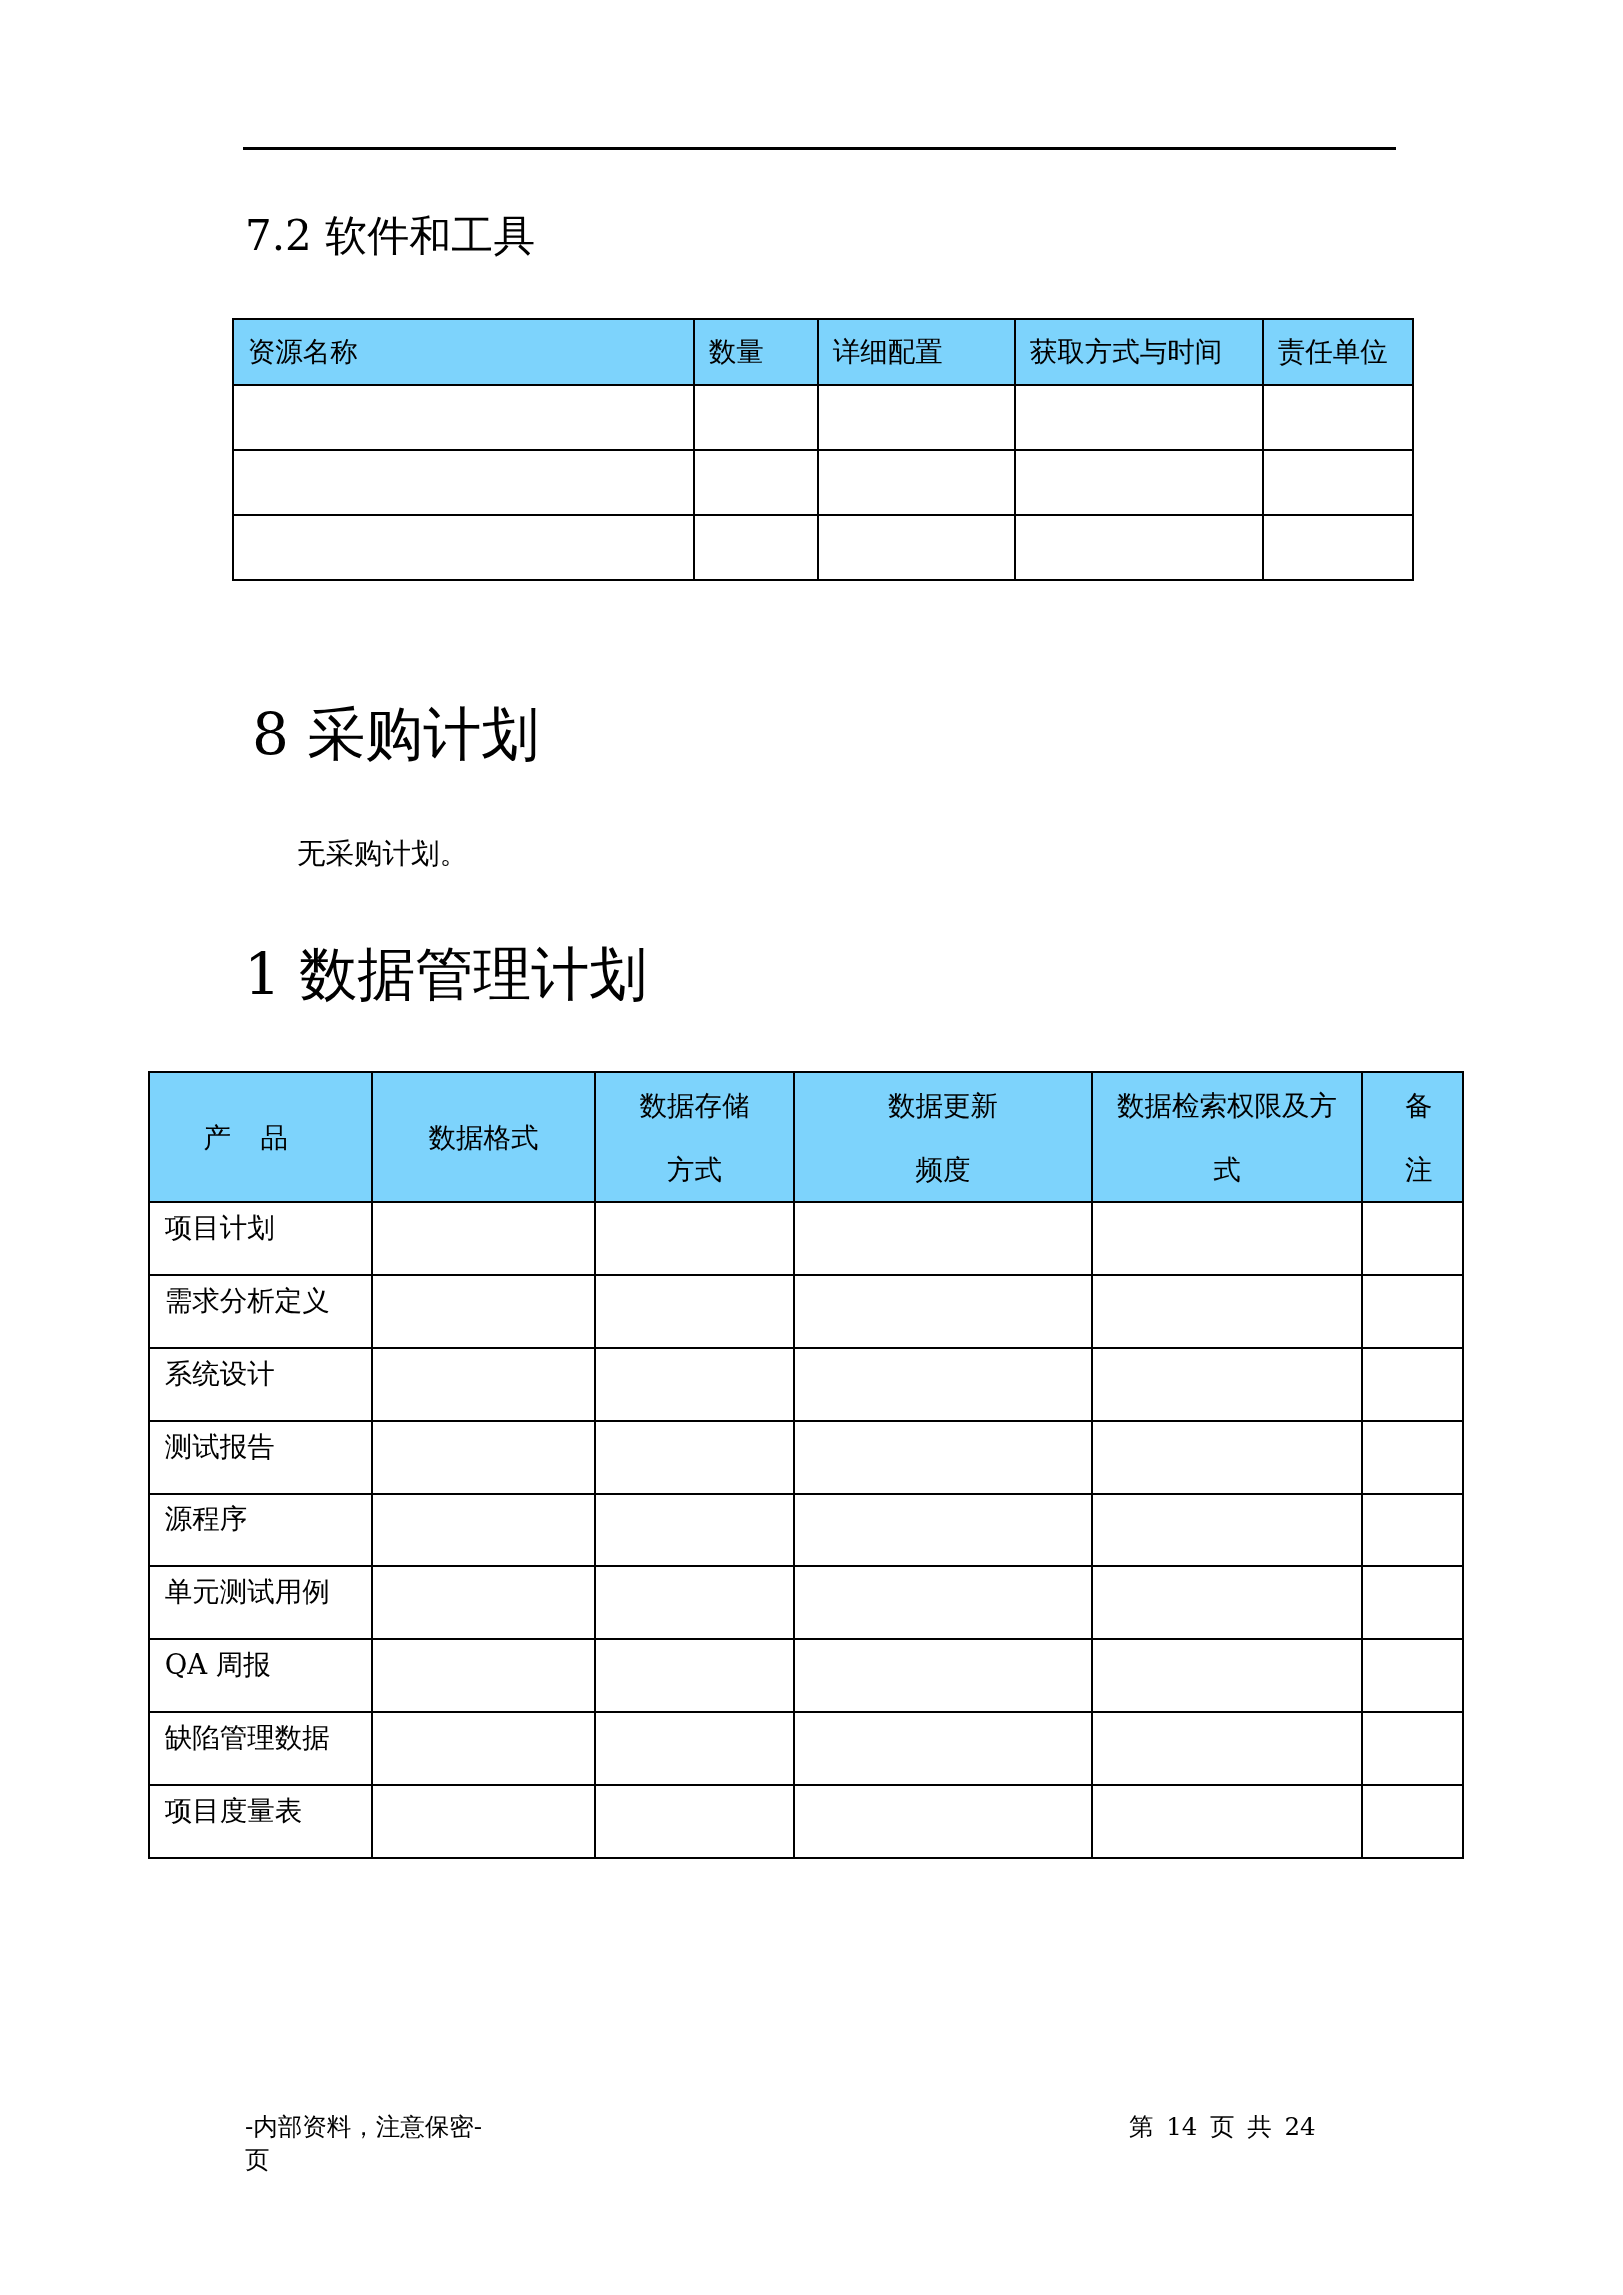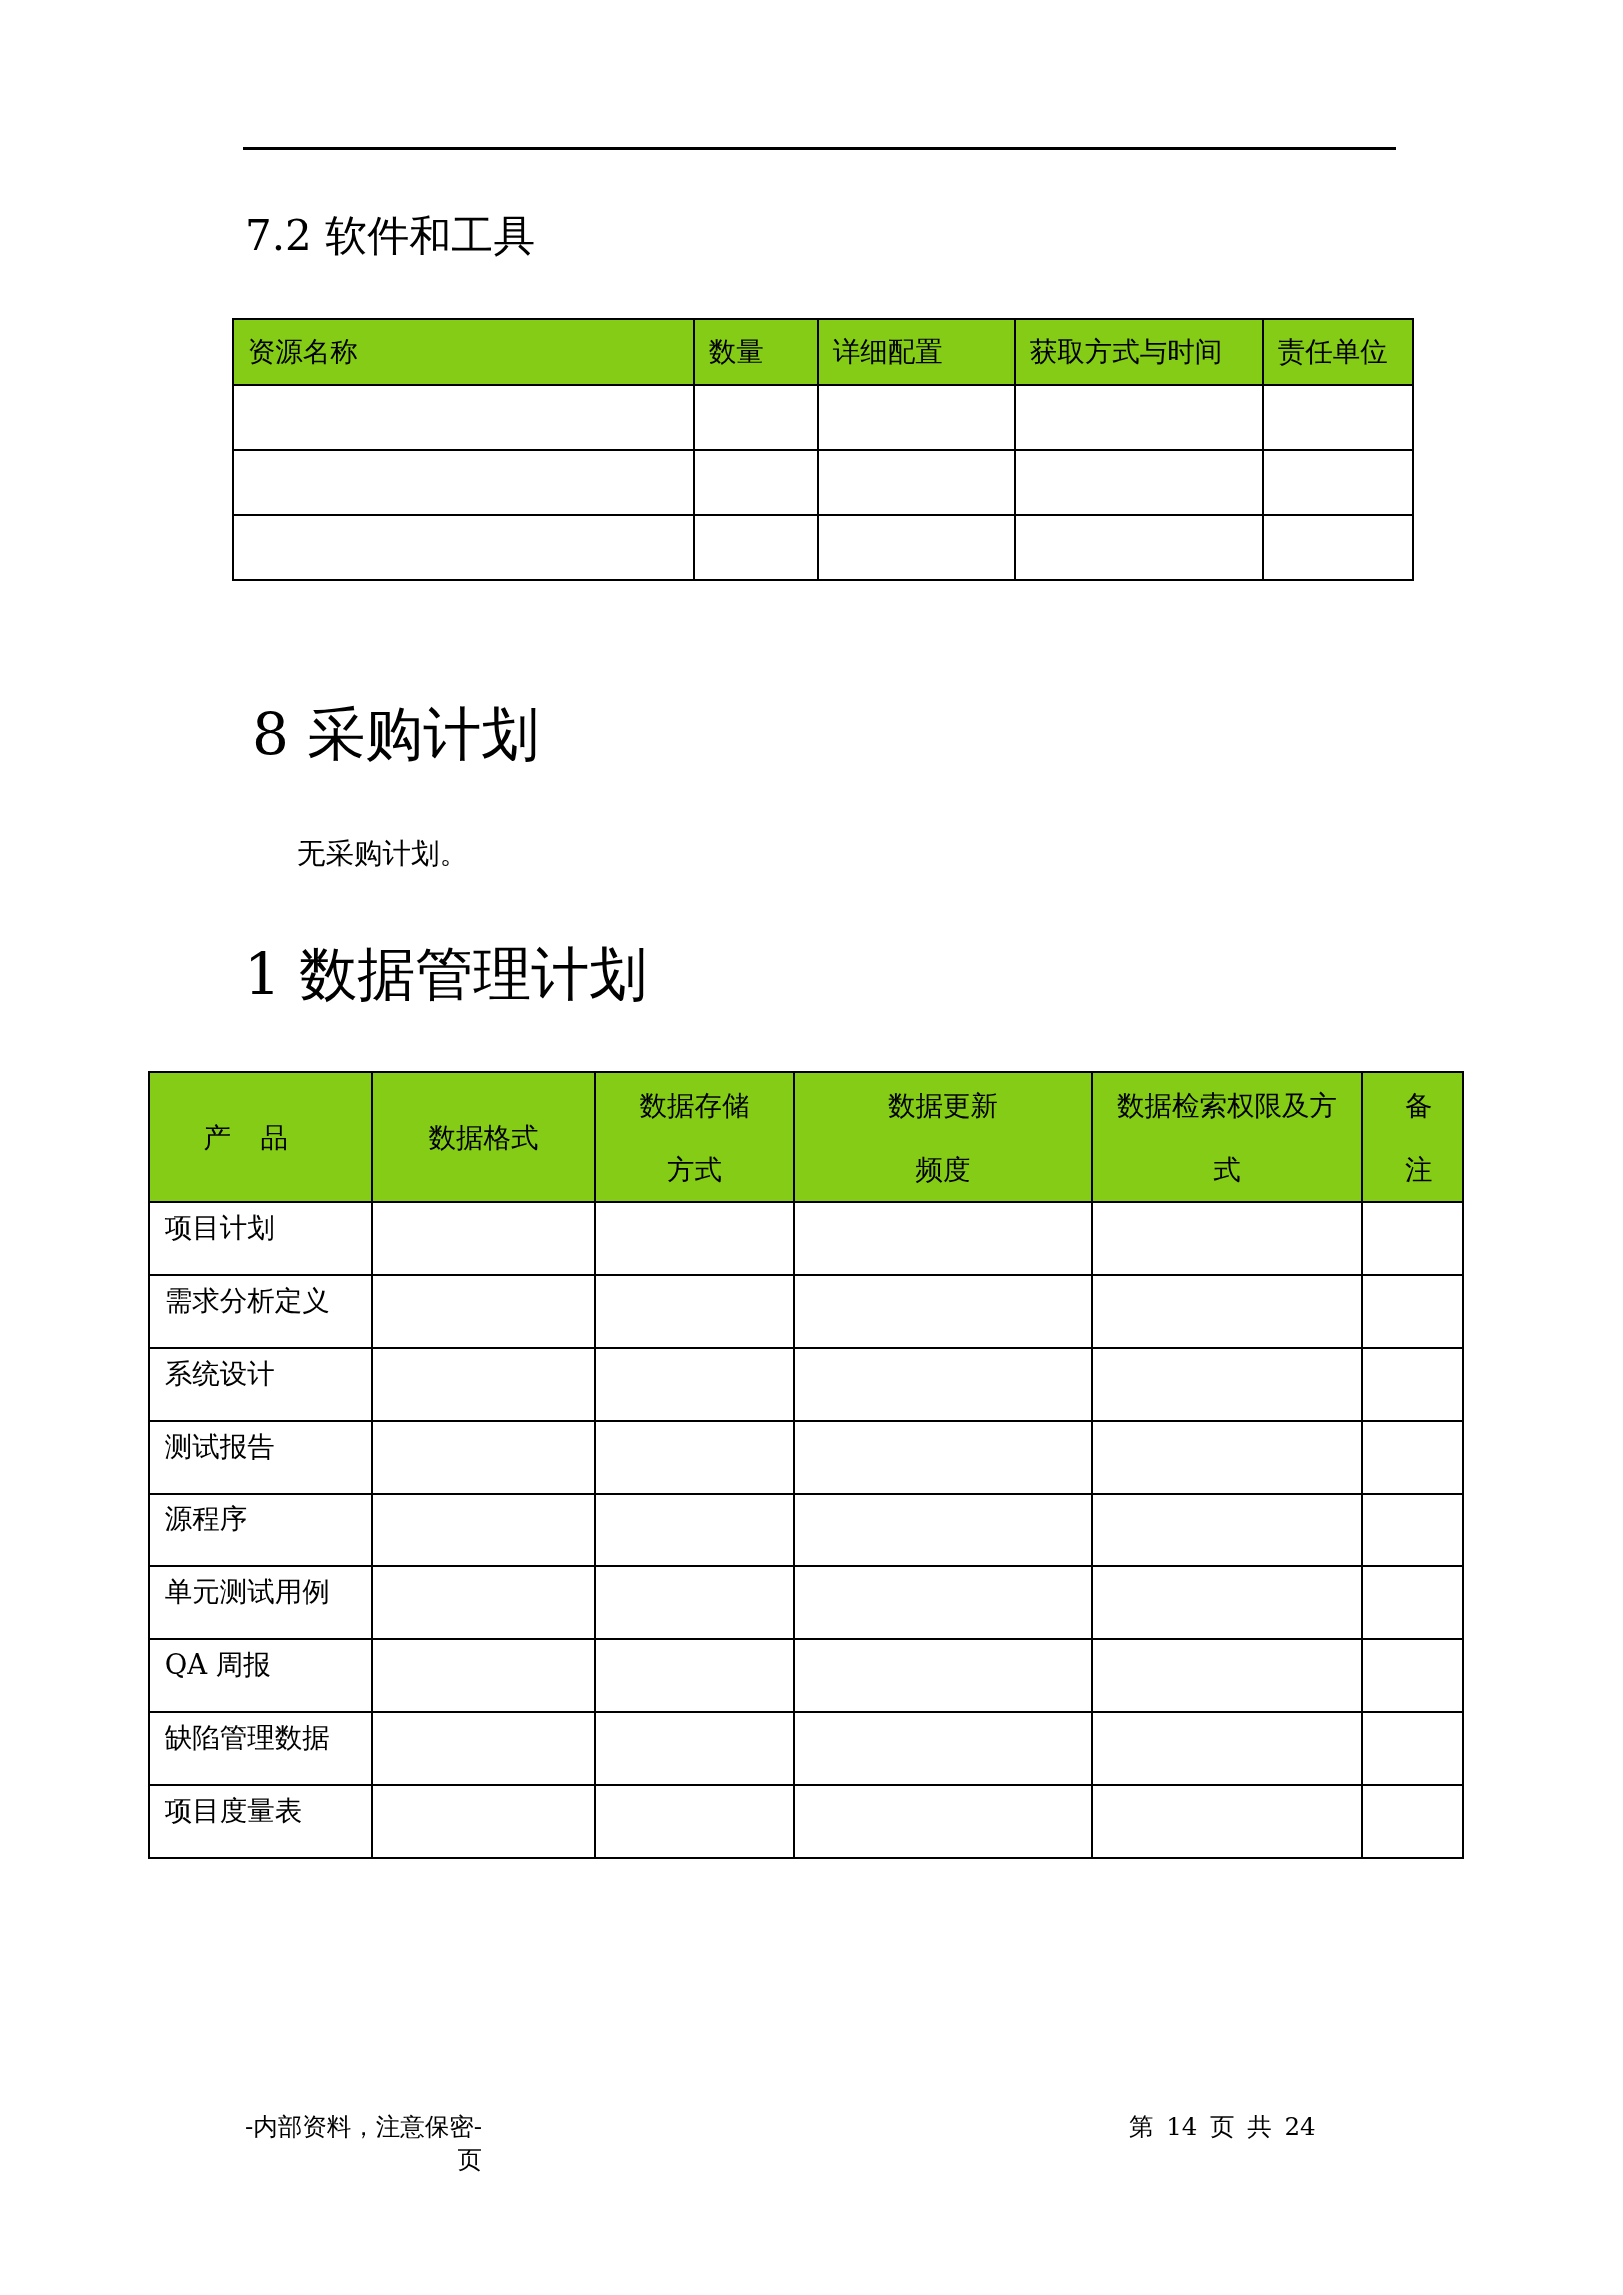--- a/index.html
+++ b/index.html
@@ -1,31 +1,31 @@
 <!DOCTYPE html>
 <html style="font-size:7.9px"><head>
 <meta charset="utf-8">
 <style>
   html, body { margin: 0; padding: 0; background: #ffffff; }
   body {
     width: 1623px; height: 2295px; position: relative; overflow: hidden;
     font-family: "DejaVu Serif", "Liberation Serif", serif; color: #000;
   }
-  .abs { position: absolute; text-align: right; }
+  .abs { position: absolute; }
   .header-rule { left: 243px; top: 147px; width: 1153px; height: 2.9px; background: #000; }
 
   .h2 { left: 245px; top: 209px; font-size: 42px; line-height: 54px; white-space: nowrap; }
   .h1 { font-size: 58px; line-height: 74px; white-space: nowrap; }
   .h1.s8 { left: 244px; top: 697px; margin-left: 8px; }
   .h1.s9 { left: 244px; top: 937px; }
   .para { left: 297px; top: 834px; font-size: 28.5px; line-height: 39px; white-space: nowrap; }
 
   table { border-collapse: collapse; table-layout: fixed; position: absolute; }
   td, th { border: 2px solid #000; padding: 0; font-weight: normal; vertical-align: middle; }
-  th { background: #84cc16; }
+  th { background: #7dd3fc; }
 
   
   #t1 { left: 232px; top: 318px; width: 1180px; }
   #t1 th { height: 64px; text-align: left; font-size: 27.5px; padding-left: 13.7px; white-space: nowrap; }
   #t1 td { height: 63px; }
 
   
   #t2 { left: 148px; top: 1071px; width: 1315px; }
   #t2 th { height: 127px; font-size: 27.5px; text-align: center; line-height: 64px; padding: 0 18px; }
   #t2 td { height: 64px; font-size: 27.5px; vertical-align: top; padding: 6.9px 0 0 14.7px; white-space: nowrap; }

